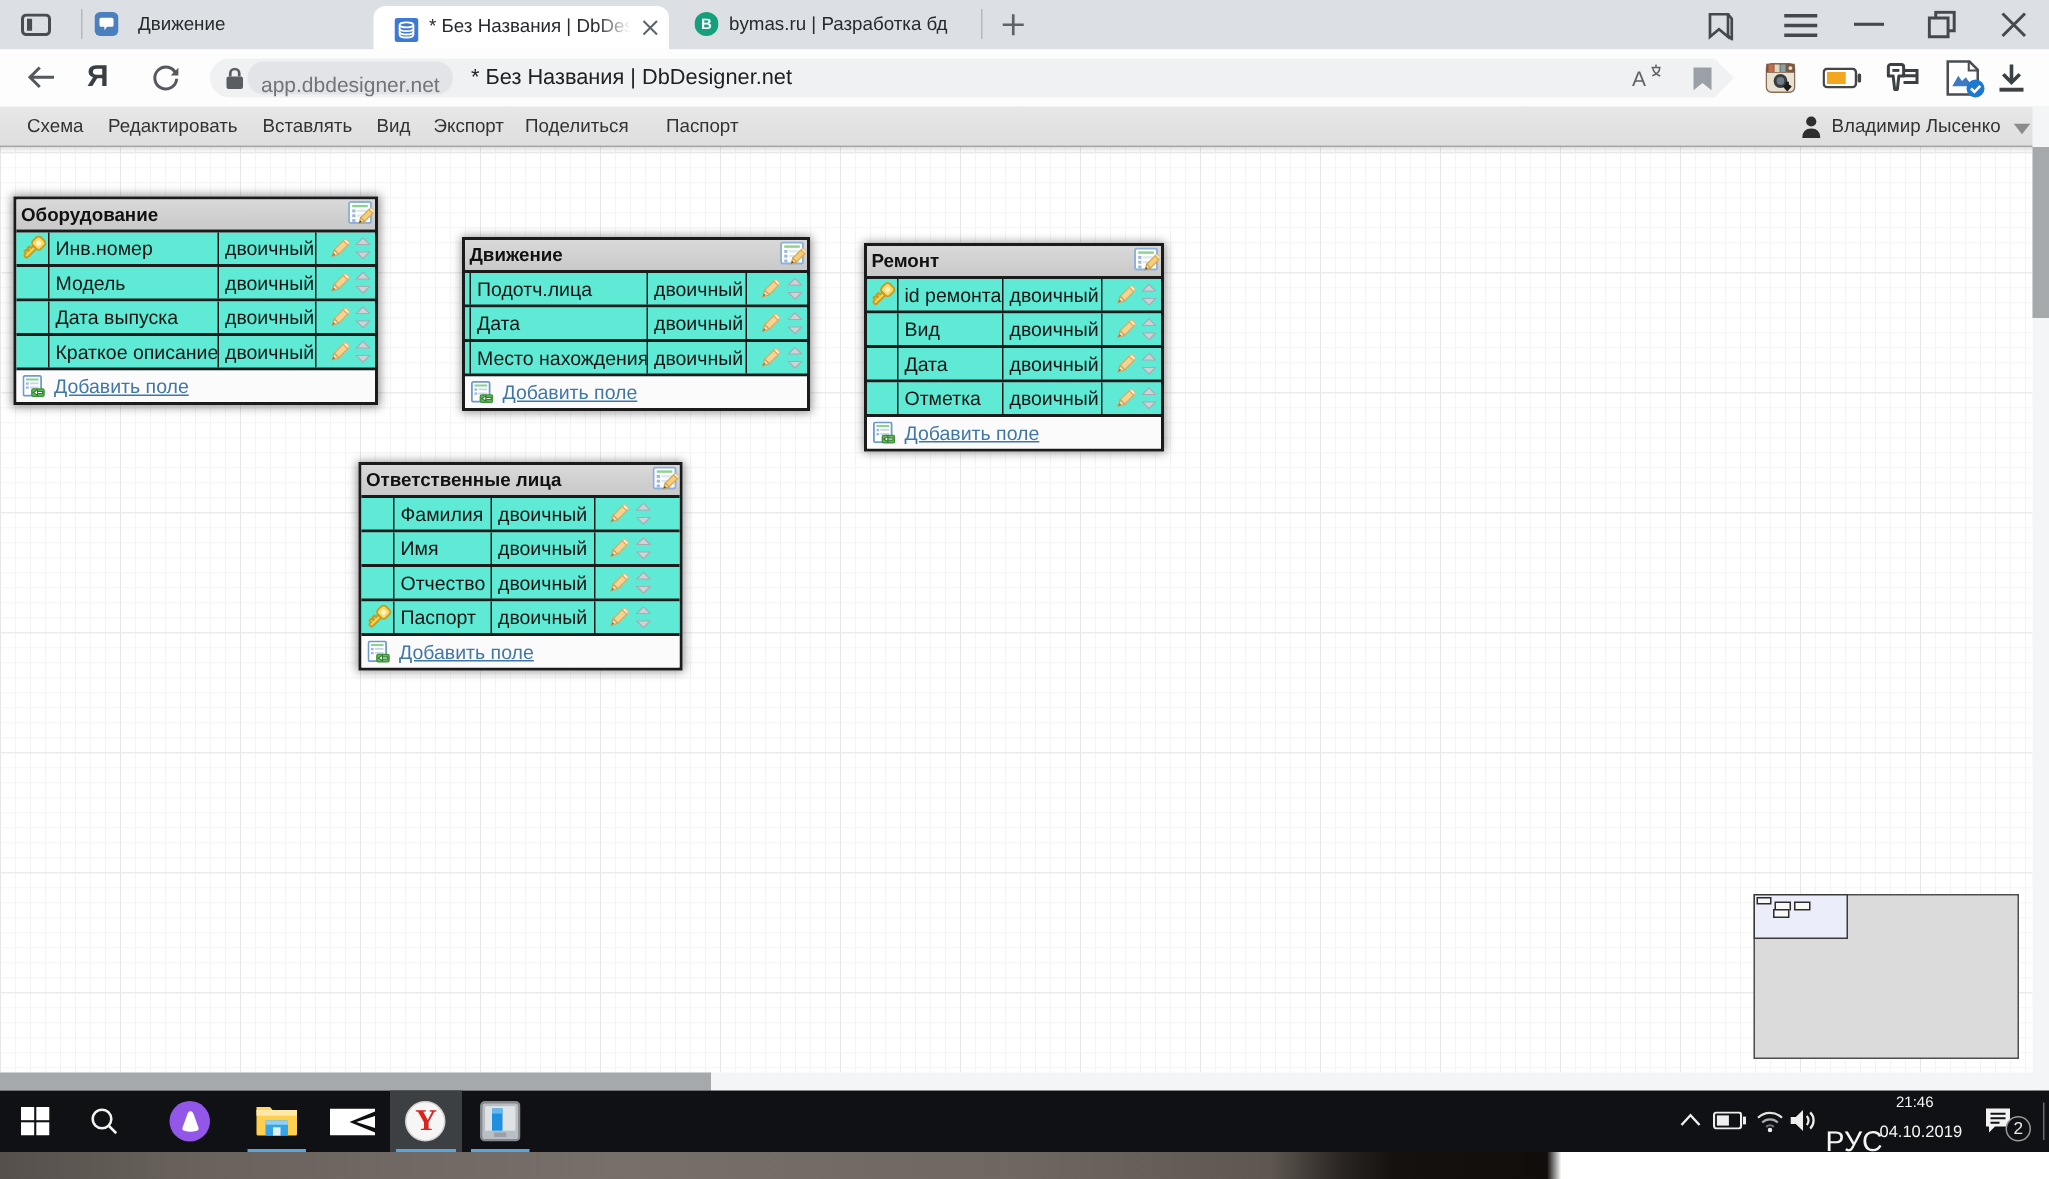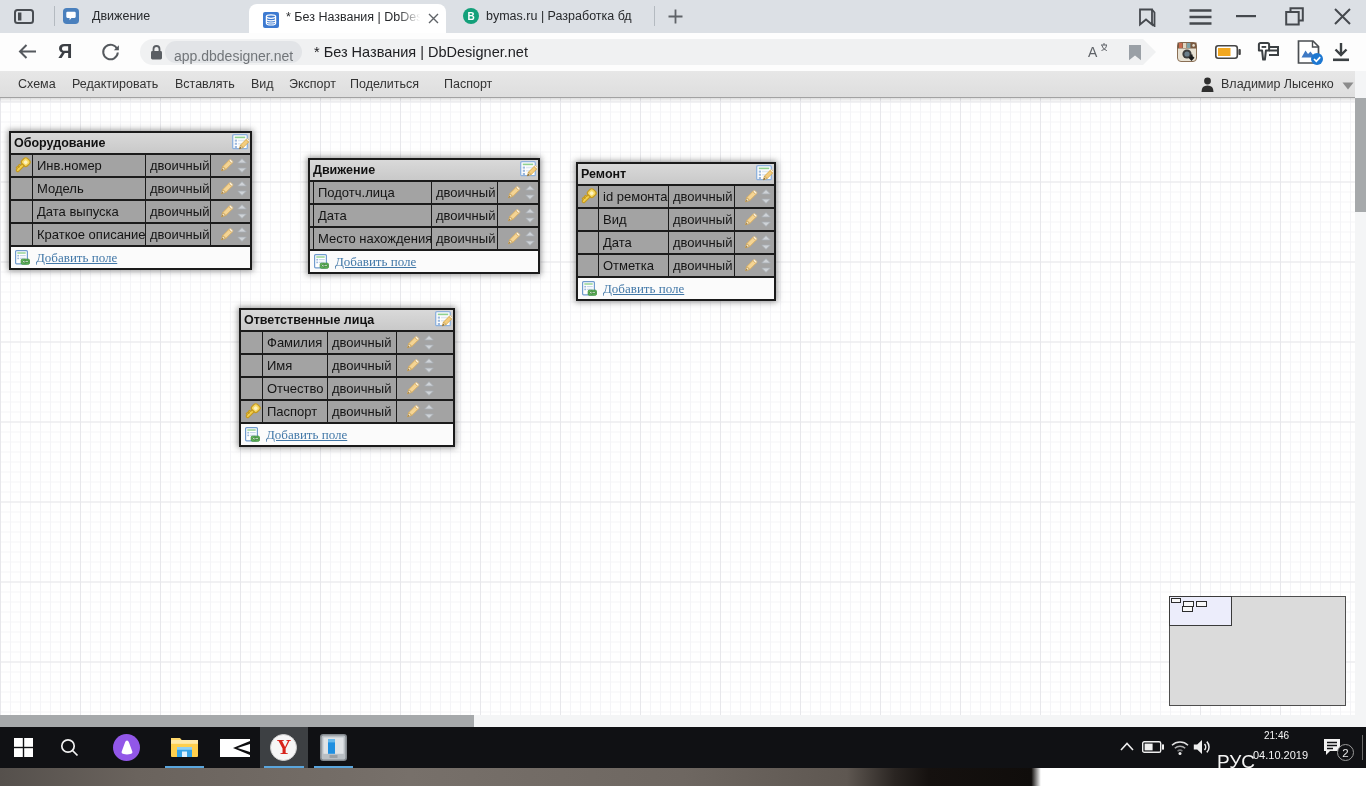--- a/index.html
+++ b/index.html
@@ -36,28 +36,28 @@
     linear-gradient(to bottom, #f4f4f7 1px, transparent 1px);
   background-size: 80px 80px, 80px 80px, 10px 10px, 10px 10px;
   background-position: 0px 0px, 0px -76.5px, 0px 0px, 0px 3.5px;
 }
 
 
 .tbl { position:absolute; background:#f9f9f9; border:2px solid #1b1b1b; box-shadow:0 0 6px 1px rgba(40,40,40,0.5);margin-top:20px; }
 .thd { position:relative; height:22px; background:linear-gradient(#d9d9d9,#c9c9c9); border-bottom:2px solid #1b1b1b; }
 .ttl { position:absolute; left:3px; top:10px; transform:translateY(-50%); font-size:12.5px; font-weight:bold; color:#111; white-space:nowrap; }
 .edit { position:absolute; right:1px; top:1px; }
-.trow { display:flex; height:23px; border-bottom:2px solid #1b1b1b; background:#a3a3a3; }
+.trow { display:flex; height:23px; border-bottom:2px solid #1b1b1b; background:#5eead4; }
 .c { position:relative; display:flex; align-items:center; overflow:hidden; }
 .ck { justify-content:center; border-right:1px solid #1b1b1b; }
 .cn { border-right:1px solid #1b1b1b; padding-left:4px; }
 .ct { border-right:1px solid #1b1b1b; padding-left:4px; }
 .cn span, .ct span { font-size:13px; color:#141414; white-space:nowrap; }
 .ci { justify-content:space-between; padding:0 3px 0 7px; }
-.tft { display:flex; height:21px; align-items:center; padding-left:4px; background:#fbfbfb;font-family:Liberation Serif, serif; }
+.tft { display:flex; height:21px; align-items:center; padding-left:4px; background:#fbfbfb; }
 .addlink { margin-left:6px; font-size:13px; color:#4177a7; text-decoration:underline; }
 
 
 #minimap { position:absolute; left:1169px; top:498px; width:177px; height:110px; background:#dbdbdb; border:1.5px solid #4e4e4e; }
 #mmview { position:absolute; left:-1.5px; top:-1.5px; width:63px; height:30px; background:#ecedfb; border:1.5px solid #3a3a3a; }
 .mmbox { position:absolute; background:#f8f8f8; border:1.5px solid #2c2c2c; }
 
 
 #hscroll { position:absolute; left:0; top:715px; width:1355px; height:12px; background:#f4f5f6; }
 #hthumb { position:absolute; left:0; top:0; width:474px; height:12px; background:#a6a9ab; }

